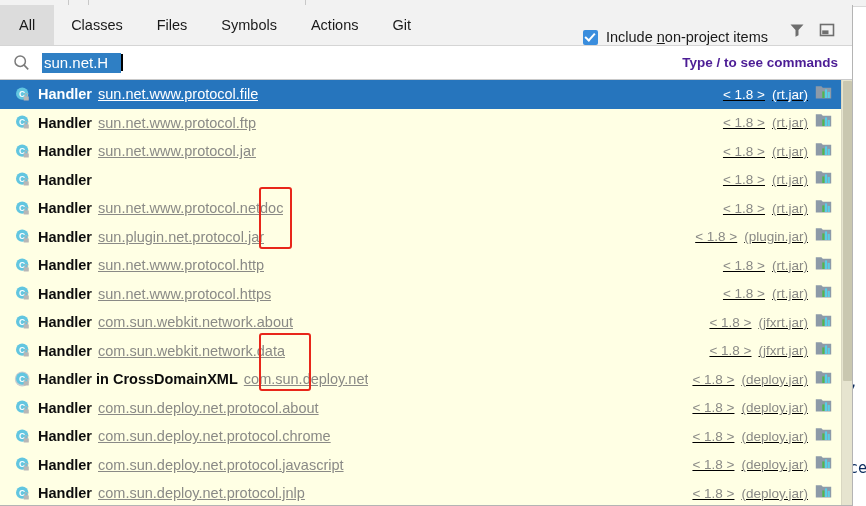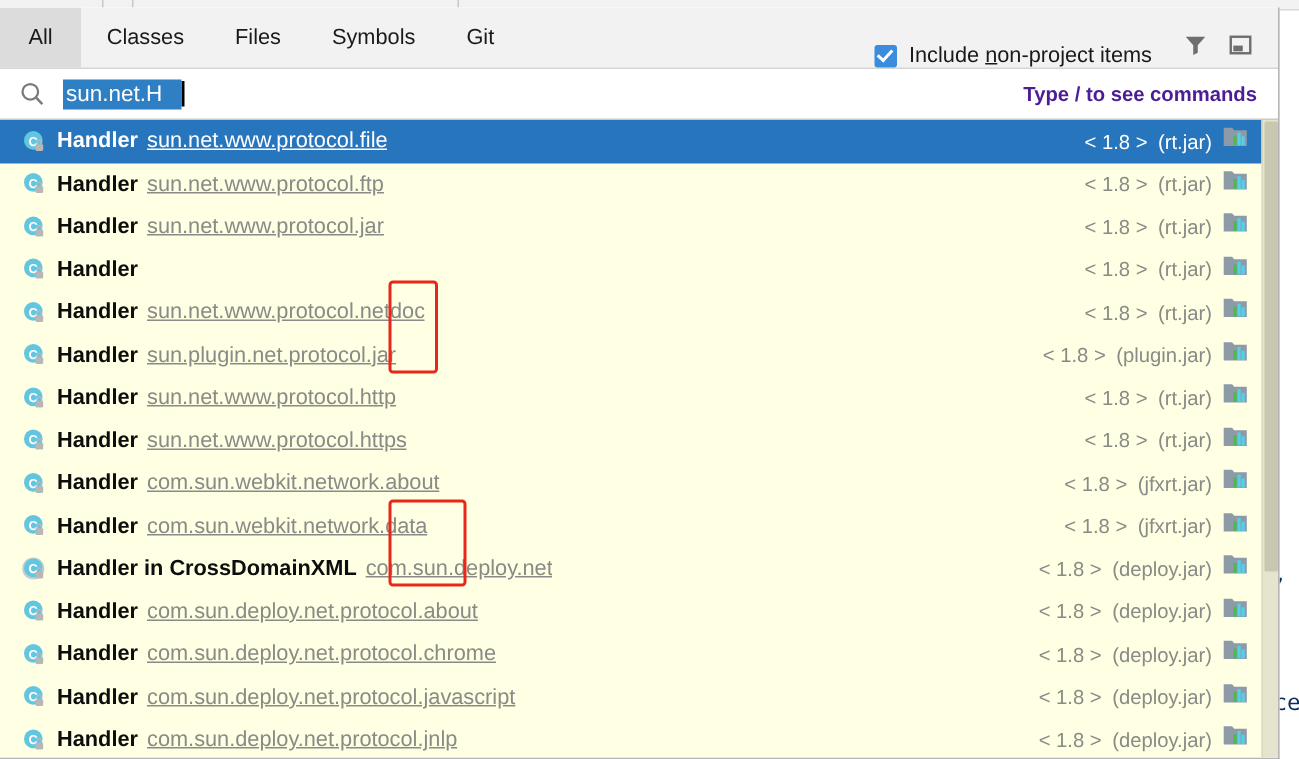--- a/index.html
+++ b/index.html
@@ -105,21 +105,21 @@
     white-space:nowrap;
   }
   .row.sel{background:#2675bd;}
   .row .ico{width:24px;flex:none;display:flex;align-items:center;justify-content:flex-start;}
   .row .main{display:flex;align-items:baseline;gap:6px;overflow:hidden;}
   .nm{font-size:14.5px;font-weight:bold;color:#0d0d0d;}
   .pkg{font-size:14.5px;color:#8a8a86;text-decoration:underline;}
   .row.sel .nm,.row.sel .pkg{color:#ffffff;}
   .row .right{
     margin-left:auto;display:flex;align-items:center;gap:7px;
-    padding-right:9px;flex:none;
+    padding-right:9px;flex:none;text-decoration:underline;
   }
   .ver{font-size:13.5px;color:#8a8a86;}
   .row.sel .ver{color:#ffffff;}
 
   
   .sbtrack{
     width:11px;flex:none;background:#e6e4cf;
     border-left:1px solid #d9d7c2;box-sizing:border-box;
   }
   .sbthumb{width:9px;margin:0 auto;background:#c9c7b0;border-radius:1px;}
@@ -159,20 +159,23 @@
             <span>All</span>
           </div>
         <div class="tab">
             <span>Classes</span>
           </div>
         <div class="tab">
             <span>Files</span>
           </div>
         <div class="tab">
             <span>Symbols</span>
+          </div>
+        <div class="tab">
+            <span>Actions</span>
           </div>
         <div class="tab">
             <span>Git</span>
           </div>
       </div>
 
       <div class="hdr-right">
         <div class="chk-wrap">
           <span class="chkbox"></span>
           <span class="chk-label"><span>Include </span><u>n</u><span>on-project items</span></span>

